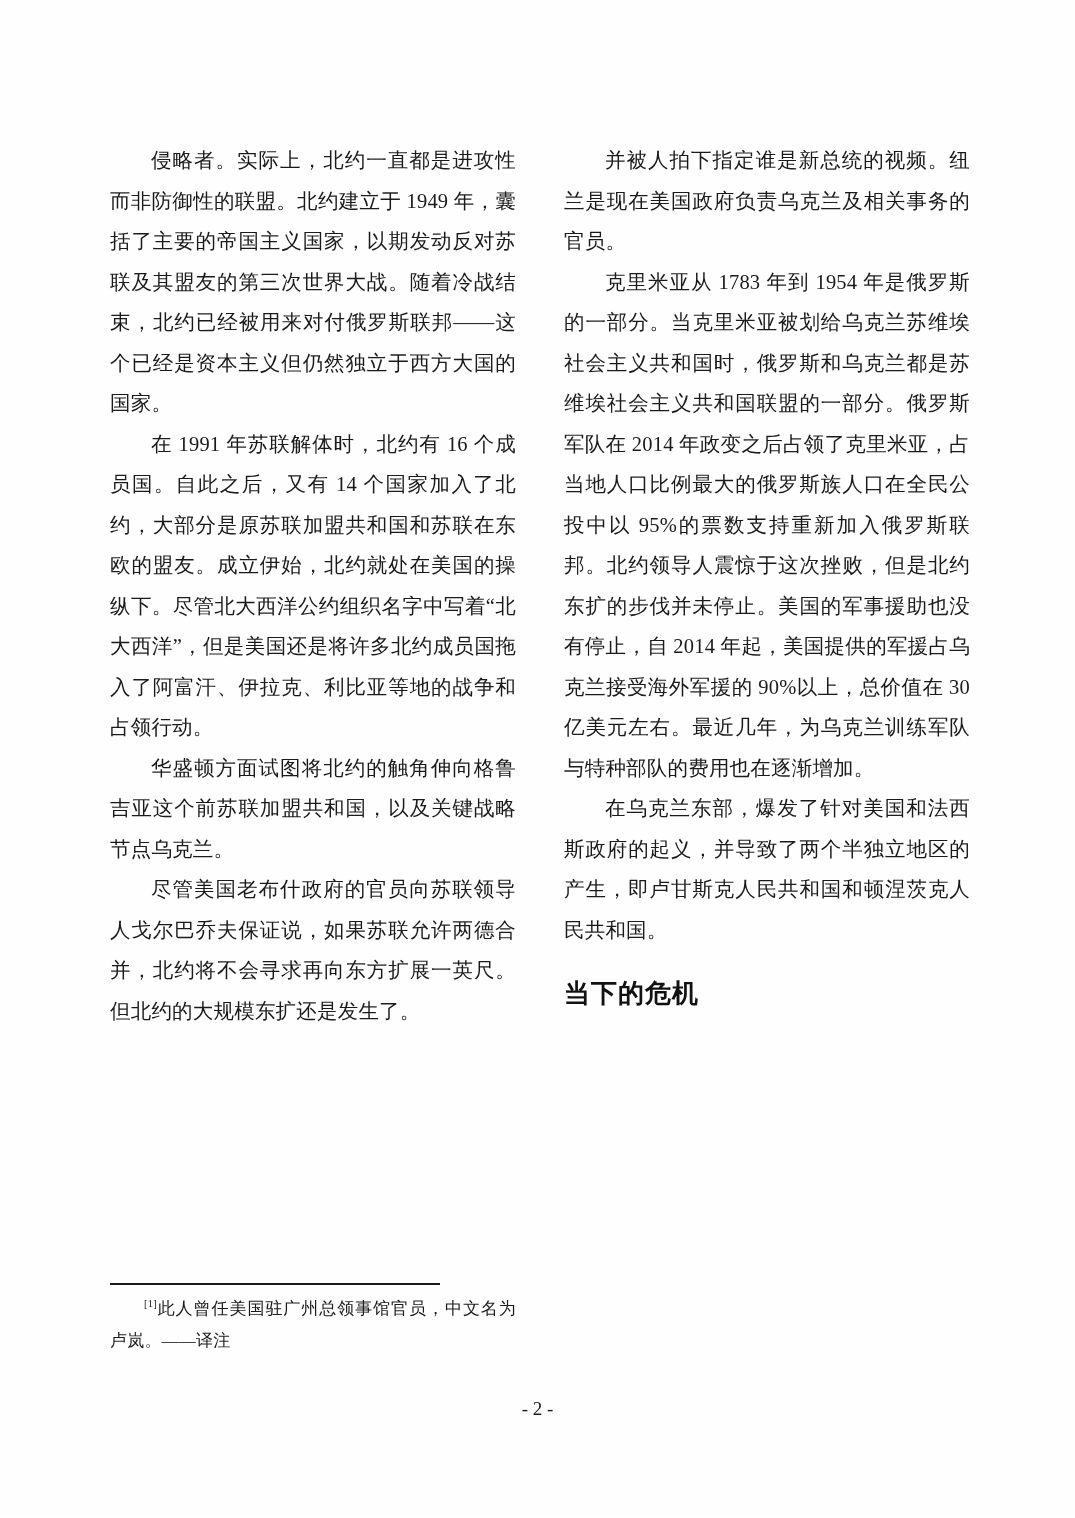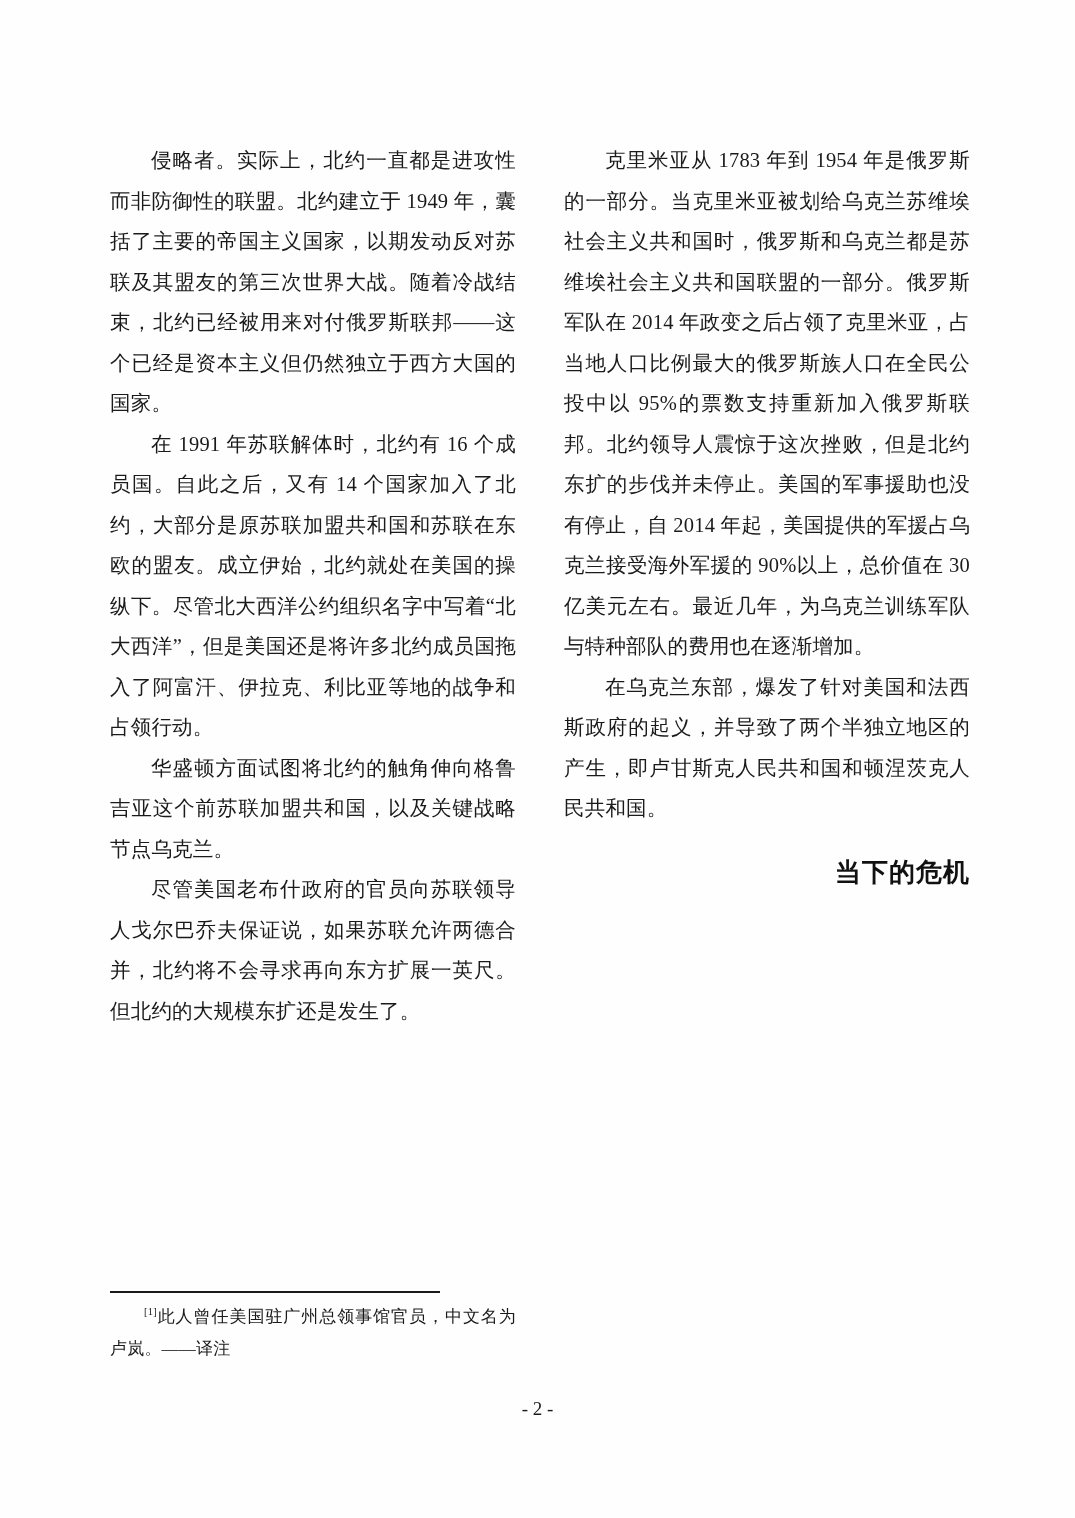--- a/index.html
+++ b/index.html
@@ -40,21 +40,21 @@
     font-size: 20.5px;
     line-height: 40.5px;
     text-align: justify;
     text-justify: inter-ideograph;
     text-indent: 2em;
     letter-spacing: 0.2px;
   }
   .footnote-area {
     position: absolute;
     left: 0;
-    bottom: 0;
+    bottom: 8px;
     width: 406px;
   }
   .footnote-rule {
     width: 330px;
     height: 2px;
     background: #1a1a1a;
     margin: 0 0 8px 0;
   }
   .footnote {
     font-size: 17px;
@@ -70,21 +70,20 @@
     line-height: 0;
   }
   h2.section-heading {
     font-family: "DejaVu Sans", "Liberation Sans", sans-serif;
     font-size: 26px;
     font-weight: bold;
     margin: 26px 0 12px 0;
     letter-spacing: 1px;
     text-indent: 0;
     color: #111;
-    text-align: right;
   }
   .page-number {
     position: absolute;
     left: 0;
     right: 0;
     top: 1398px;
     text-align: center;
     font-size: 19px;
     font-family: "Liberation Serif", "DejaVu Serif", serif;
     color: #1a1a1a;
@@ -103,20 +102,21 @@
       <p>华盛顿方面试图将北约的触角伸向格鲁吉亚这个前苏联加盟共和国，以及关键战略节点乌克兰。</p>
       <p>尽管美国老布什政府的官员向苏联领导人戈尔巴乔夫保证说，如果苏联允许两德合并，北约将不会寻求再向东方扩展一英尺。但北约的大规模东扩还是发生了。</p>
 
       <div class="footnote-area">
         <div class="footnote-rule"></div>
         <p class="footnote"><sup>[1]</sup><span>此人曾任美国驻广州总领事馆官员，中文名为卢岚。——译注</span></p>
       </div>
     </div>
 
     <div class="col">
+      <p>并被人拍下指定谁是新总统的视频。纽兰是现在美国政府负责乌克兰及相关事务的官员。</p>
       <p>克里米亚从 1783 年到 1954 年是俄罗斯的一部分。当克里米亚被划给乌克兰苏维埃社会主义共和国时，俄罗斯和乌克兰都是苏维埃社会主义共和国联盟的一部分。俄罗斯军队在 2014 年政变之后占领了克里米亚，占当地人口比例最大的俄罗斯族人口在全民公投中以 95%的票数支持重新加入俄罗斯联邦。北约领导人震惊于这次挫败，但是北约东扩的步伐并未停止。美国的军事援助也没有停止，自 2014 年起，美国提供的军援占乌克兰接受海外军援的 90%以上，总价值在 30 亿美元左右。最近几年，为乌克兰训练军队与特种部队的费用也在逐渐增加。</p>
       <p>在乌克兰东部，爆发了针对美国和法西斯政府的起义，并导致了两个半独立地区的产生，即卢甘斯克人民共和国和顿涅茨克人民共和国。</p>
       <h2 class="section-heading">当下的危机</h2>
     </div>
 
   </div>
 
   <div class="page-number">- 2 -</div>
 
 </div>

